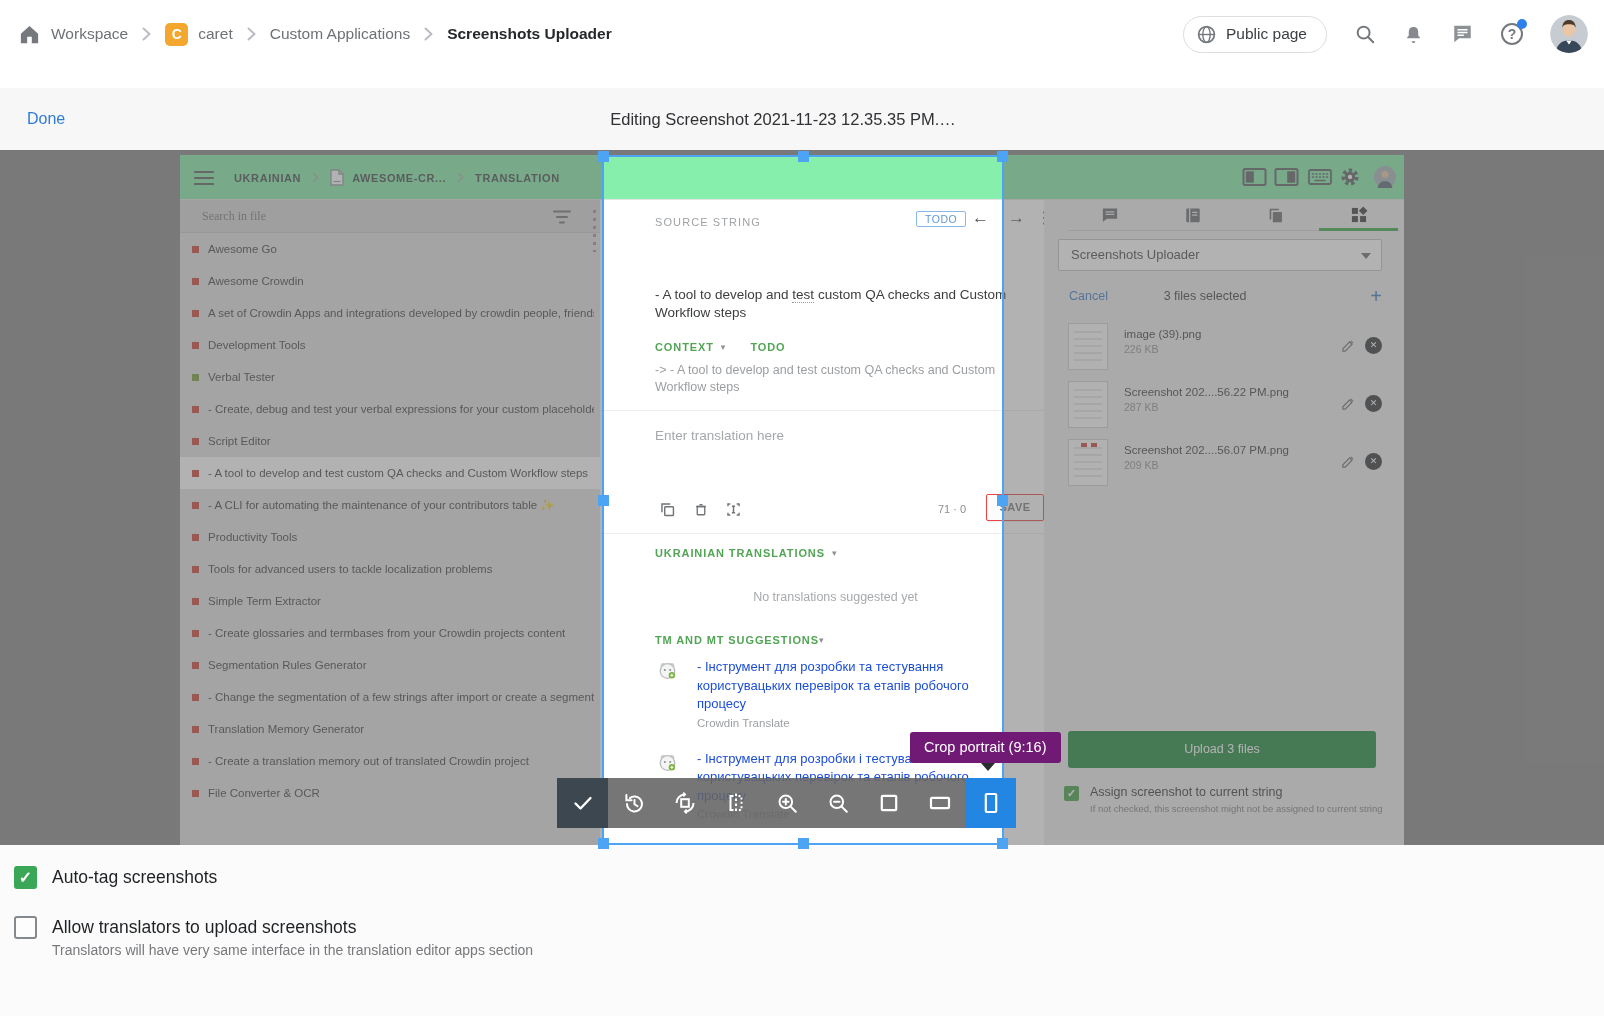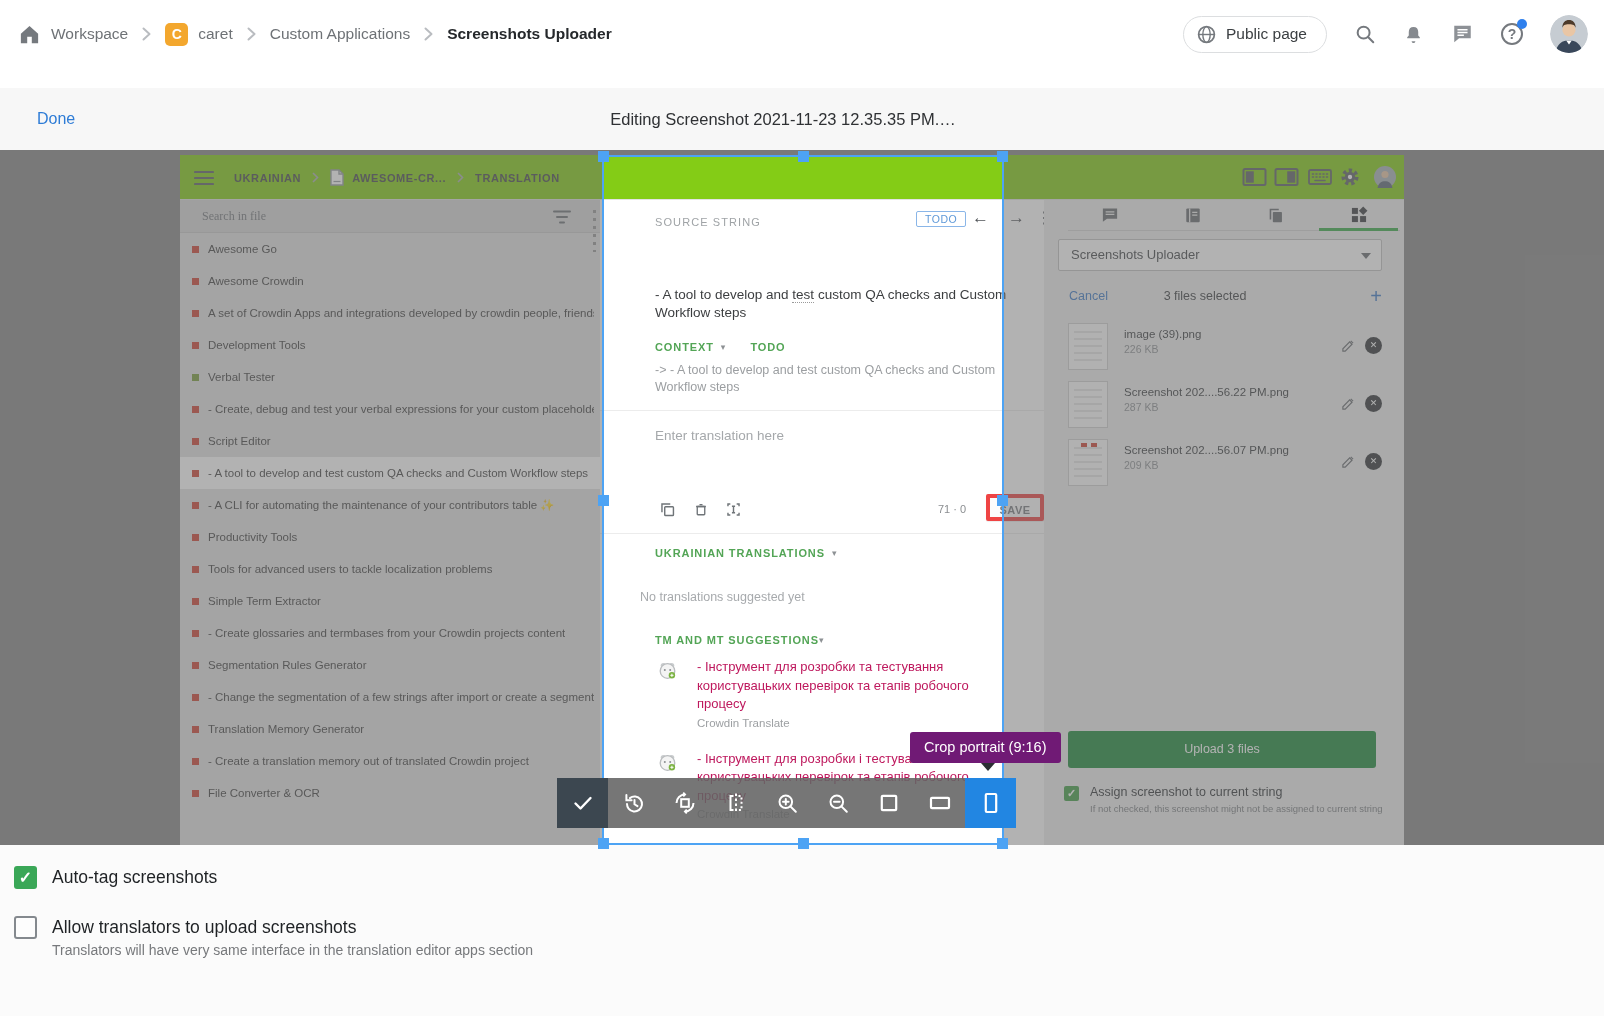--- a/index.html
+++ b/index.html
@@ -20,29 +20,29 @@
   .pill { height:37px; border:1px solid #dcdee0; border-radius:19px; display:flex; align-items:center; gap:9px;
           padding:0 19px 0 12px; font-size:15.5px; color:#3c4043; cursor:pointer; background:#fff; }
   .tb-icon { position:relative; cursor:pointer; }
   .help-circle { width:22px; height:22px; border:2px solid #75797e; border-radius:50%; color:#75797e;
                  font-size:14px; font-weight:700; display:flex; align-items:center; justify-content:center; }
   .help-dot { position:absolute; right:-4px; top:-4px; width:10px; height:10px; border-radius:50%; background:#2f80ed; }
   .avatar { width:38px; height:38px; border-radius:50%; overflow:hidden; cursor:pointer; }
 
   
   .editbar { position:absolute; left:0; top:88px; width:1604px; height:62px; background:#f7f7f7; z-index:9; }
-  .eb-done { position:absolute; left:37px; top:0; line-height:62px; font-size:16px; color:#2e7cd6; cursor:pointer; }
+  .eb-done { position:absolute; left:27px; top:0; line-height:62px; font-size:16px; color:#2e7cd6; cursor:pointer; }
   .eb-title { position:absolute; left:0; right:38px; top:0; line-height:62px; text-align:center; font-size:16.5px; color:#2f3134; }
 
   
   .canvas { position:absolute; left:0; top:150px; width:1604px; height:695px; background:#898989; overflow:visible; }
   .shot { position:absolute; left:180px; top:5px; width:1224px; height:690px; background:#fff; z-index:1; overflow:hidden; }
 
   
-  .ed-top { position:absolute; left:0; top:0; width:100%; height:45px; background:#84cc16; border-bottom:1px solid #e3e3e3; }
+  .ed-top { position:absolute; left:0; top:0; width:100%; height:45px; background:#86efac; border-bottom:1px solid #e3e3e3; }
   .ed-top-left { position:absolute; left:14px; top:0; height:45px; display:flex; align-items:center; }
   .ed-bc { font-size:11px; font-weight:700; letter-spacing:.6px; color:#4a4d50; white-space:nowrap; }
   .ed-chev { margin:0 11px; }
   .ed-top-ic { position:absolute; top:12px; }
 
   
   .ed-left { position:absolute; left:0; top:45px; width:420px; bottom:0; background:#e1e1e1; }
   .ed-search { position:relative; height:33px; background:#d7d7d7; border-bottom:1px solid #c9c9c9; }
   .ed-search-txt { position:absolute; left:22px; top:0; line-height:33px; font-size:12px; color:#787c80;font-family:Liberation Serif, serif; }
   .ed-filter { position:absolute; right:29px; top:10px; }
@@ -67,31 +67,31 @@
   .src-text .hl { border-bottom:1px dotted #9a9a9a; }
   .grn { color:#53a556; font-size:11px; font-weight:700; letter-spacing:.9px; }
   .ctx-row { position:absolute; left:55px; top:141px; display:flex; align-items:center; gap:7px; }
   .ctx-row .edit { margin-left:18px; }
   .cdown { color:#8d9194; font-size:9px; }
   .ctx-text { position:absolute; left:55px; top:162px; width:368px; font-size:12.5px; line-height:16.5px; color:#9b9ea1; }
   .div1 { position:absolute; left:0; right:0; top:210px; border-top:1px solid #ececec; }
   .tr-ph { position:absolute; left:55px; top:228px; font-size:13.5px; color:#a5a8ab; }
   .act-ic { position:absolute; top:300px; }
   .counter { position:absolute; left:338px; top:303px; font-size:11px; color:#8b8e91; }
-  .save-btn { position:absolute; left:386px; top:294px; width:58px; height:27px; background:#fcfcfc; border:4px solid #ef4444;
+  .save-btn { position:absolute; left:386px; top:294px; width:58px; height:27px; background:#fcfcfc; border:1px solid #ef4444;
               border-radius:2px; font-size:11px; font-weight:700; letter-spacing:.5px; color:#7b7e82; text-align:center; line-height:25px;
               box-shadow:0 1px 1px rgba(0,0,0,.07); }
   .div2 { position:absolute; left:0; right:0; top:333px; border-top:1px solid #ececec; }
   .sec-ukr { position:absolute; left:55px; top:347px; display:flex; gap:7px; align-items:center; }
-  .empty-msg { position:absolute; left:40px; right:13px; top:390px; font-size:12.5px; color:#a7aaad; }
+  .empty-msg { position:absolute; left:40px; right:13px; top:390px; text-align:center; font-size:12.5px; color:#a7aaad; }
   .sec-tm { position:absolute; left:55px; top:434px; display:flex; align-items:center; }
   .sugg-list { position:absolute; left:55px; top:458px; width:380px; }
   .sugg { position:relative; margin-bottom:21px; }
   .sugg-ico { position:absolute; left:3px; top:3px; }
-  .sugg-txt { margin-left:42px; width:272px; font-size:13px; line-height:18.5px; color:#be185d; }
+  .sugg-txt { margin-left:42px; width:272px; font-size:13px; line-height:18.5px; color:#1d4ed8; }
   .sugg-src { margin-left:42px; margin-top:3px; font-size:11.5px; color:#9da0a3; }
   .sugg-src:empty { display:none; }
 
   
   .ed-right { position:absolute; left:864px; top:45px; right:0; bottom:0; background:#efefef; }
   .tabs { position:absolute; left:24px; right:4px; top:0; height:31px; display:flex; border-bottom:1px solid #d6d6d6; }
   .tab { flex:1; display:flex; align-items:center; justify-content:center; position:relative; cursor:default; }
   .tab.active::after { content:""; position:absolute; left:2px; right:2px; bottom:-1px; height:3px; background:#3bab4a; }
   .app-select { position:absolute; left:14px; right:22px; top:39px; height:32px; background:#fff; border:1px solid #c2c2c2;
                 border-radius:2px; font-size:13px; color:#46494c; line-height:30px; padding-left:12px; }

